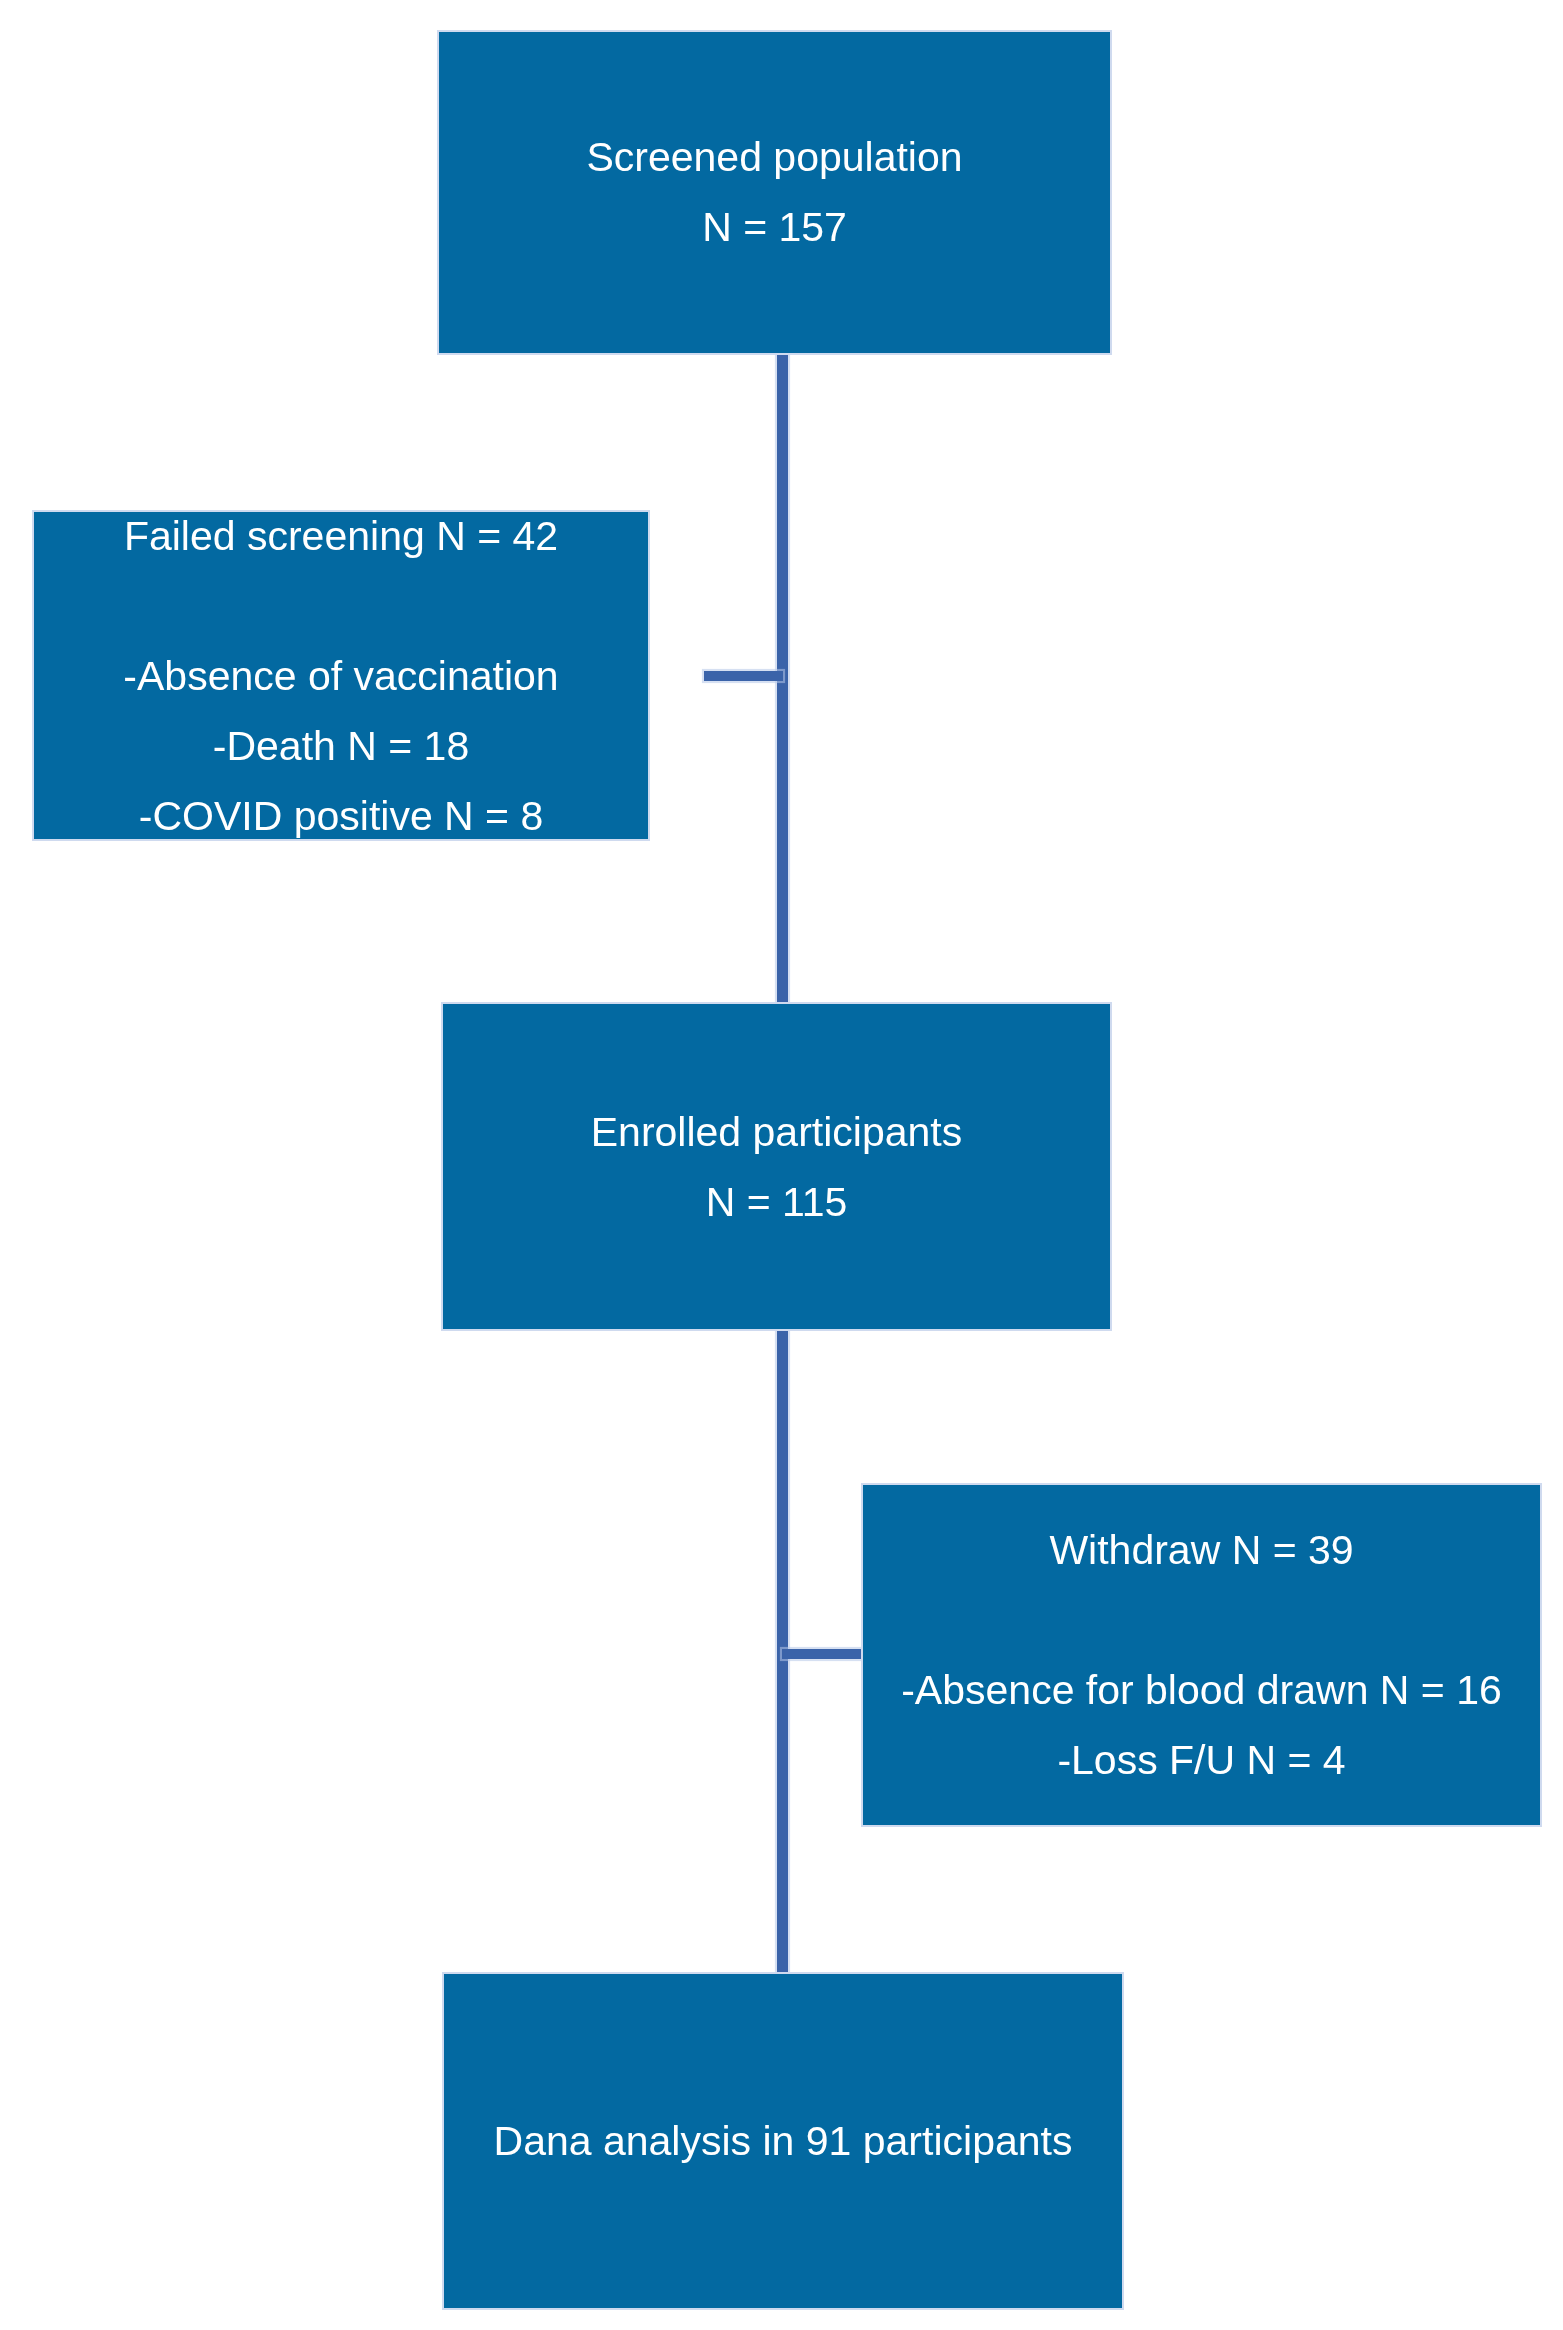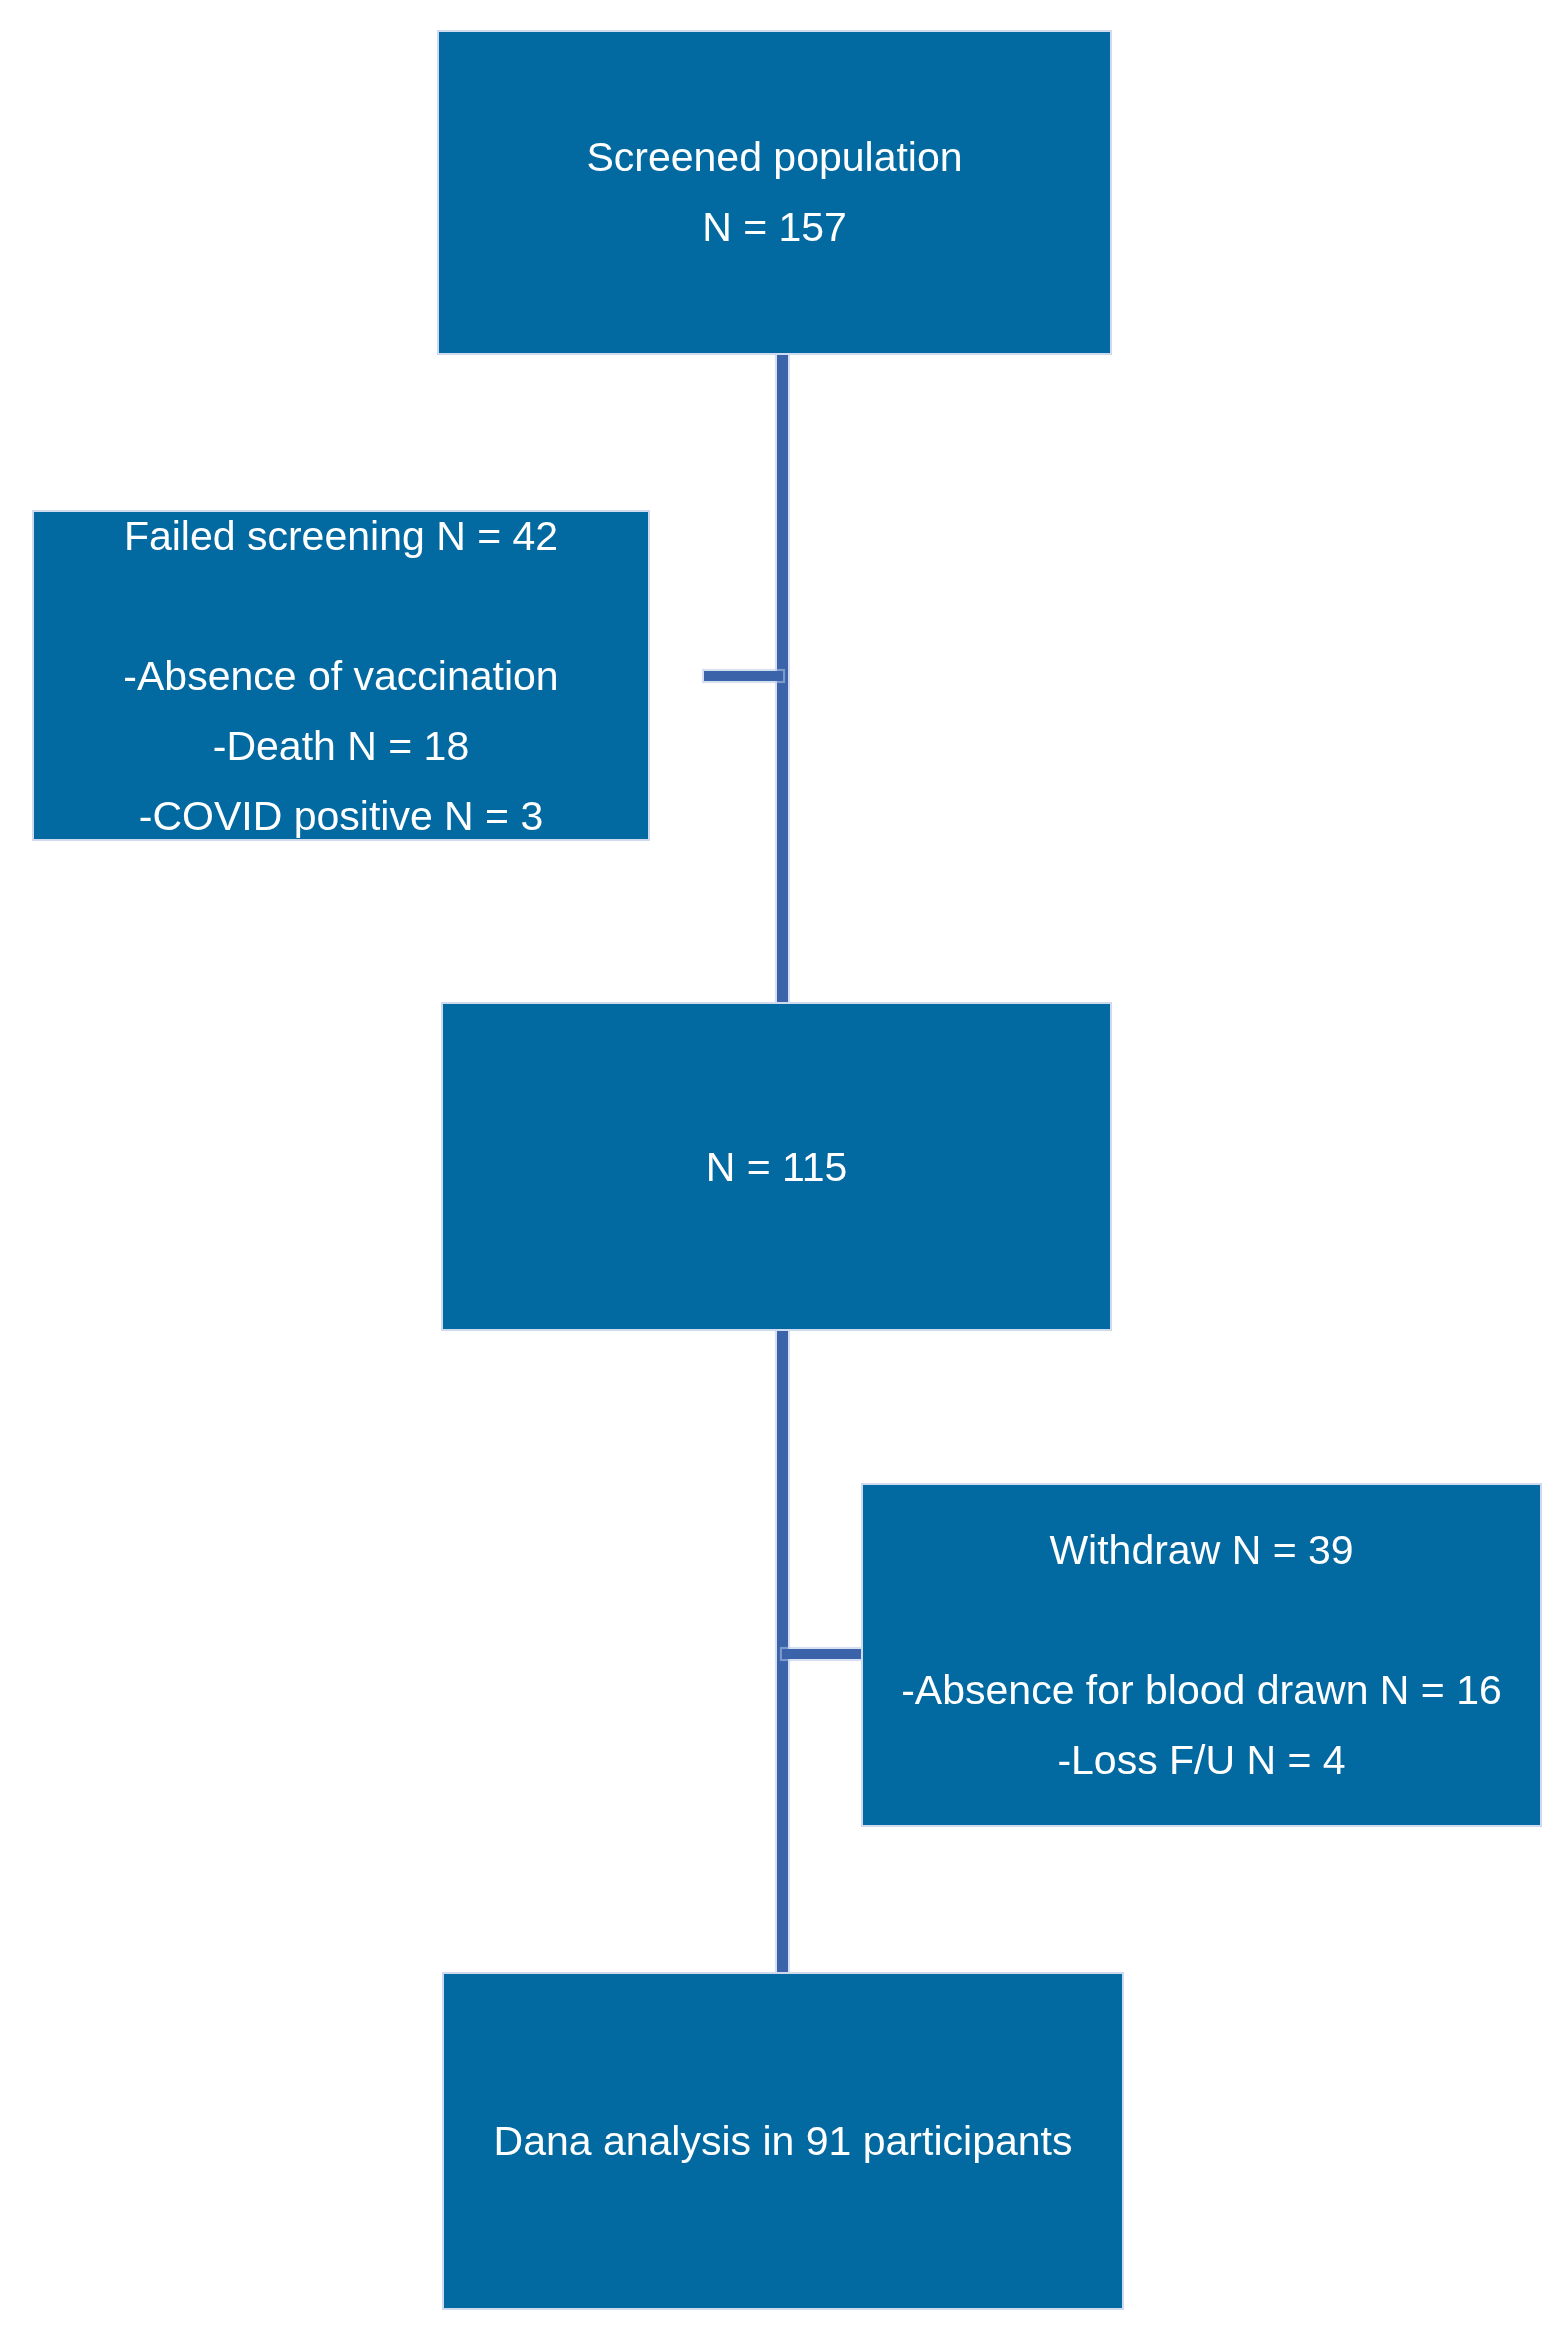--- a/index.html
+++ b/index.html
@@ -72,24 +72,25 @@
   <div class="box" id="box-screened">
     <span class="line">Screened population</span>
     <span class="line">N = 157</span>
   </div>
 
   <div class="box" id="box-failed">
     <span class="line">Failed screening N = 42</span>
     <span class="line"></span>
     <span class="line">-Absence of vaccination</span>
     <span class="line">-Death N = 18</span>
-    <span class="line">-COVID positive N = 3</span>
+    <span class="line">-COVID positive N = 8</span>
   </div>
 
   <div class="box" id="box-enrolled">
+    <span class="line">Enrolled participants</span>
     <span class="line">N = 115</span>
   </div>
 
   <div class="box" id="box-withdraw">
     <span class="line">Withdraw N = 39</span>
     <span class="line"></span>
     <span class="line">-Absence for blood drawn N = 16</span>
     <span class="line">-Loss F/U N = 4</span>
   </div>
 

